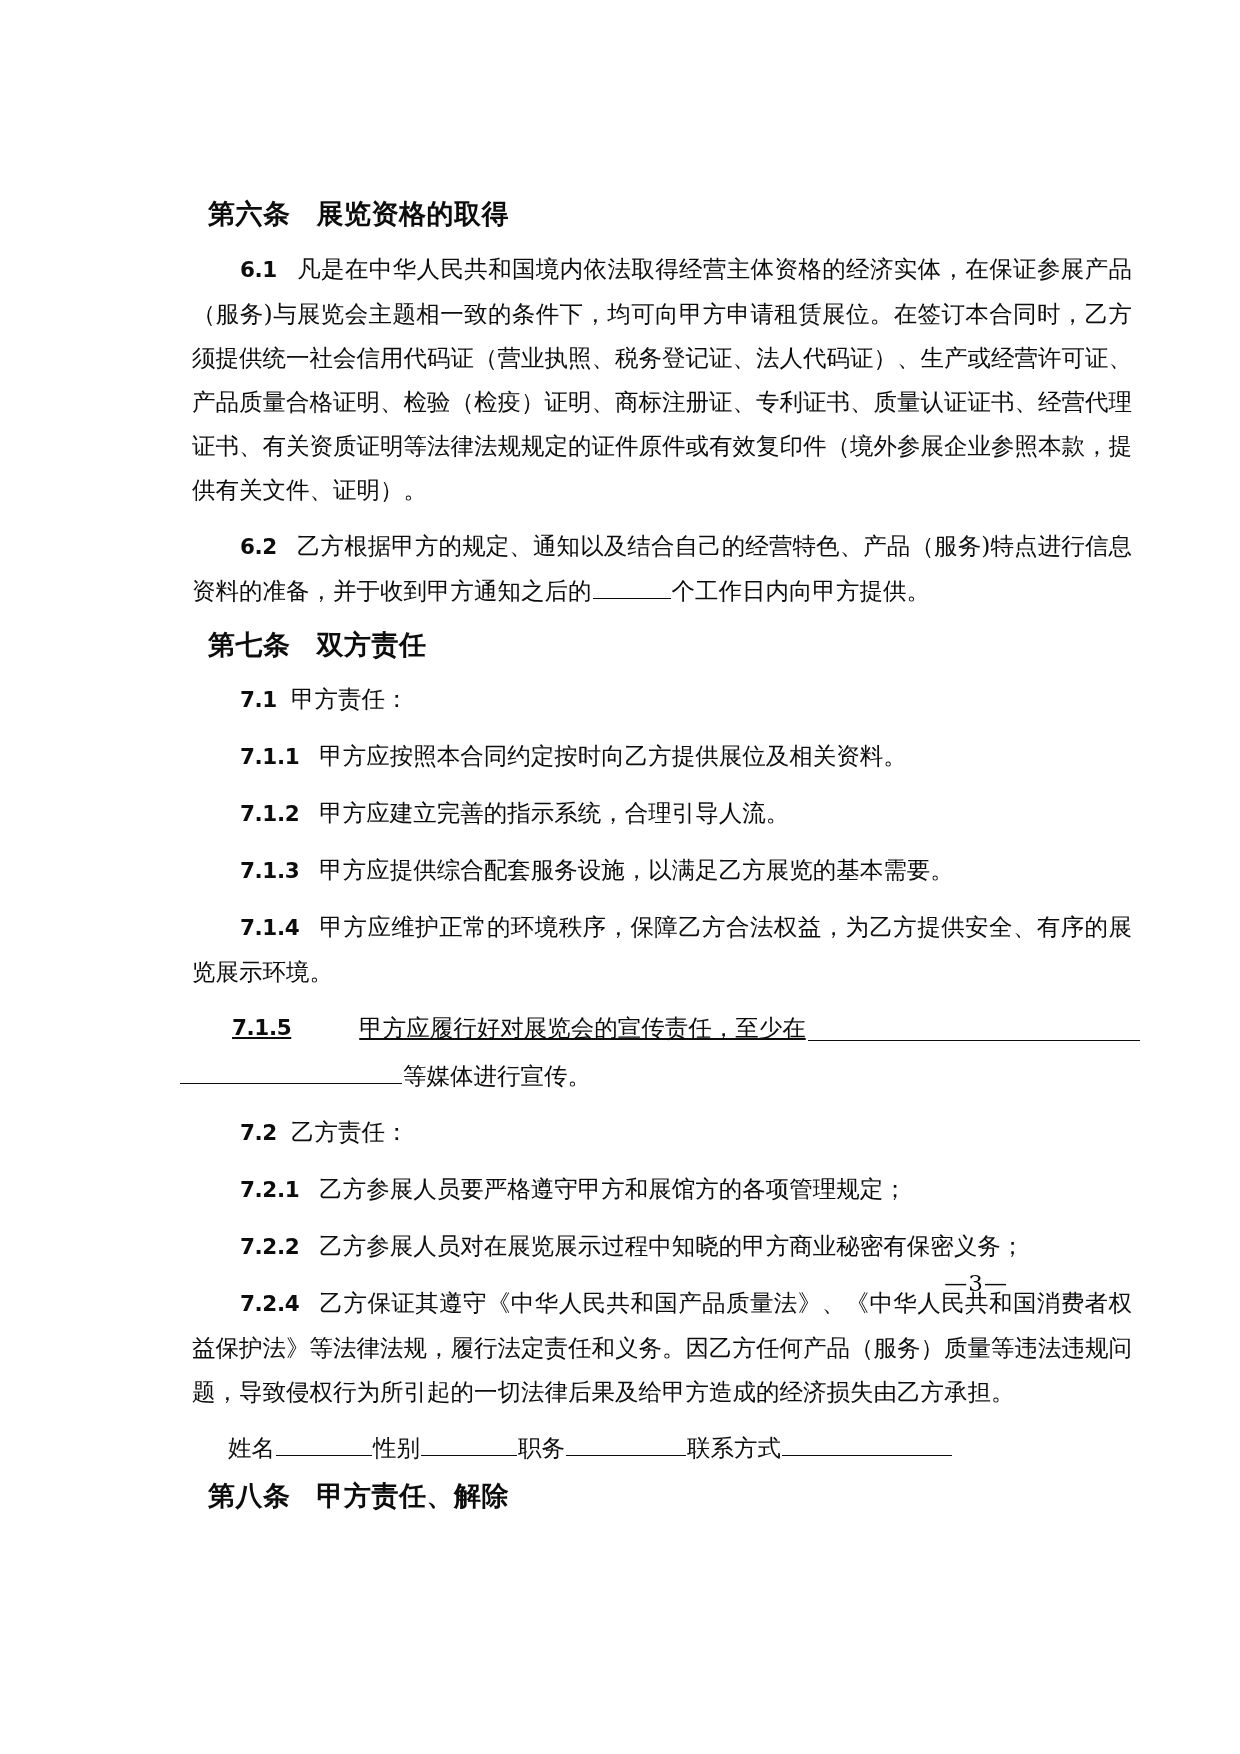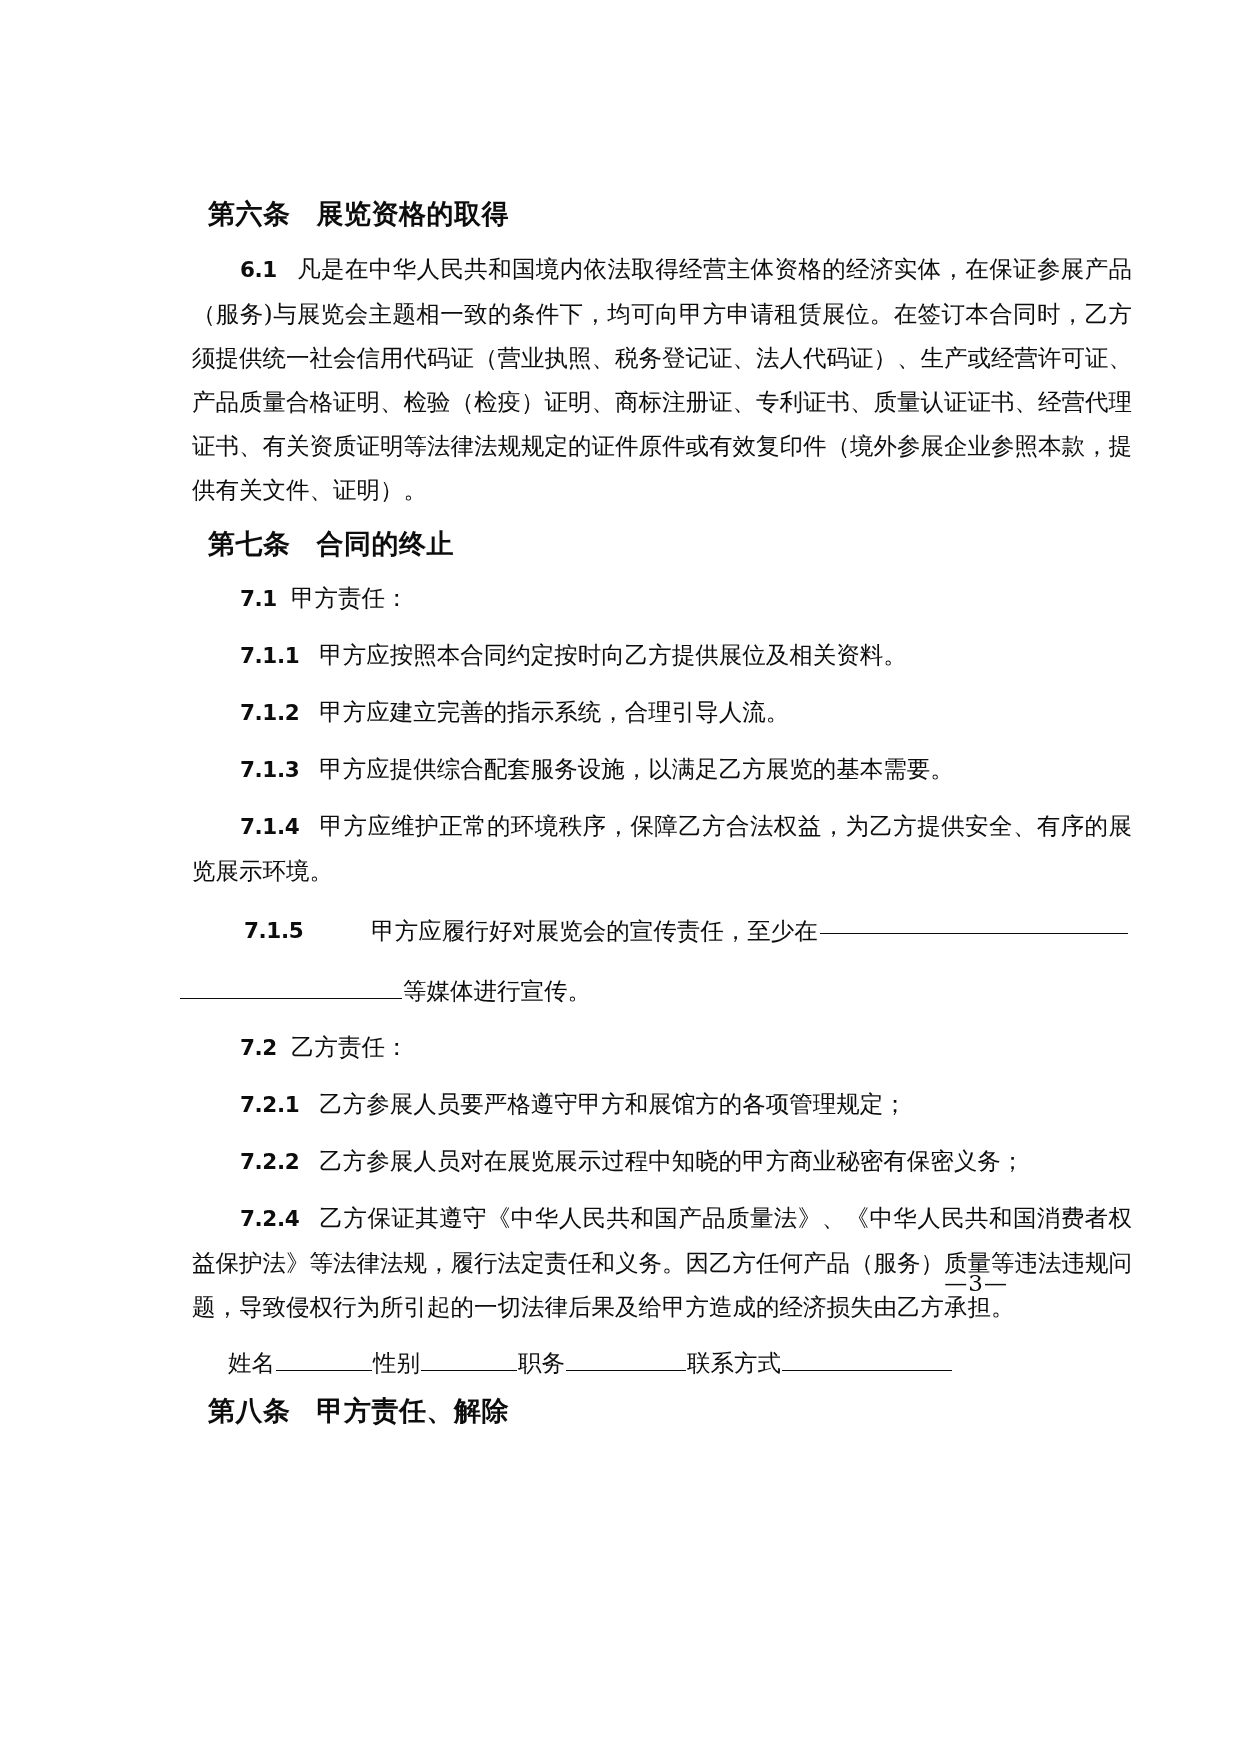--- a/index.html
+++ b/index.html
@@ -73,24 +73,25 @@
     font-size: 23.5px;
     line-height: 44px;
     margin: 0;
     padding-left: 48px;
     white-space: nowrap;
   }
   
   .rule-row {
     font-size: 23.5px;
     line-height: 44px;
-    margin: 16px;
+    margin: 4px;
     text-indent: 48px;
     display: flex;
-    align-items: flex-start;
+    align-items: center;
+    text-decoration: underline;
   }
   .rule-row .rule-grow {
     flex: 1 1 auto;
     border-bottom: 1.6px solid #0d0d0d;
     height: 24px;
     margin-left: 2px;
   }
   .rule-row2 {
     font-size: 23.5px;
     line-height: 44px;
@@ -120,23 +121,26 @@
 <div class="page">
 
   <h2 class="section-heading">
     <span>第六条</span><span class="h-gap"></span><span>展览资格的取得</span>
   </h2>
 
   <p class="para indent">
     <span class="num">6.1</span><span class="gap-md"></span><span>凡是在中华人民共和国境内依法取得经营主体资格的经济实体，在保证参展产品（服务)与展览会主题相一致的条件下，均可向甲方申请租赁展位。在签订本合同时，乙方须提供统一社会信用代码证（营业执照、税务登记证、法人代码证）、生产或经营许可证、产品质量合格证明、检验（检疫）证明、商标注册证、专利证书、质量认证证书、经营代理证书、有关资质证明等法律法规规定的证件原件或有效复印件（境外参展企业参照本款，提供有关文件、证明）。</span>
   </p>
 
+  <p class="para indent">
+    <span class="num">6.2</span><span class="gap-md"></span><span>乙方根据甲方的规定、通知以及结合自己的经营特色、产品（服务)特点进行信息资料的准备，并于收到甲方通知之后的</span><span class="blank blank-xs"></span><span>个工作日内向甲方提供。</span>
+  </p>
 
   <h2 class="section-heading">
-    <span>第七条</span><span class="h-gap"></span><span>合同的终止</span>
+    <span>第七条</span><span class="h-gap"></span><span>双方责任</span>
   </h2>
 
   <p class="para indent">
     <span class="num">7.1</span><span class="gap-sm"></span><span>甲方责任：</span>
   </p>
 
   <p class="para indent">
     <span class="num">7.1.1</span><span class="gap-md"></span><span>甲方应按照本合同约定按时向乙方提供展位及相关资料。</span>
   </p>
 

